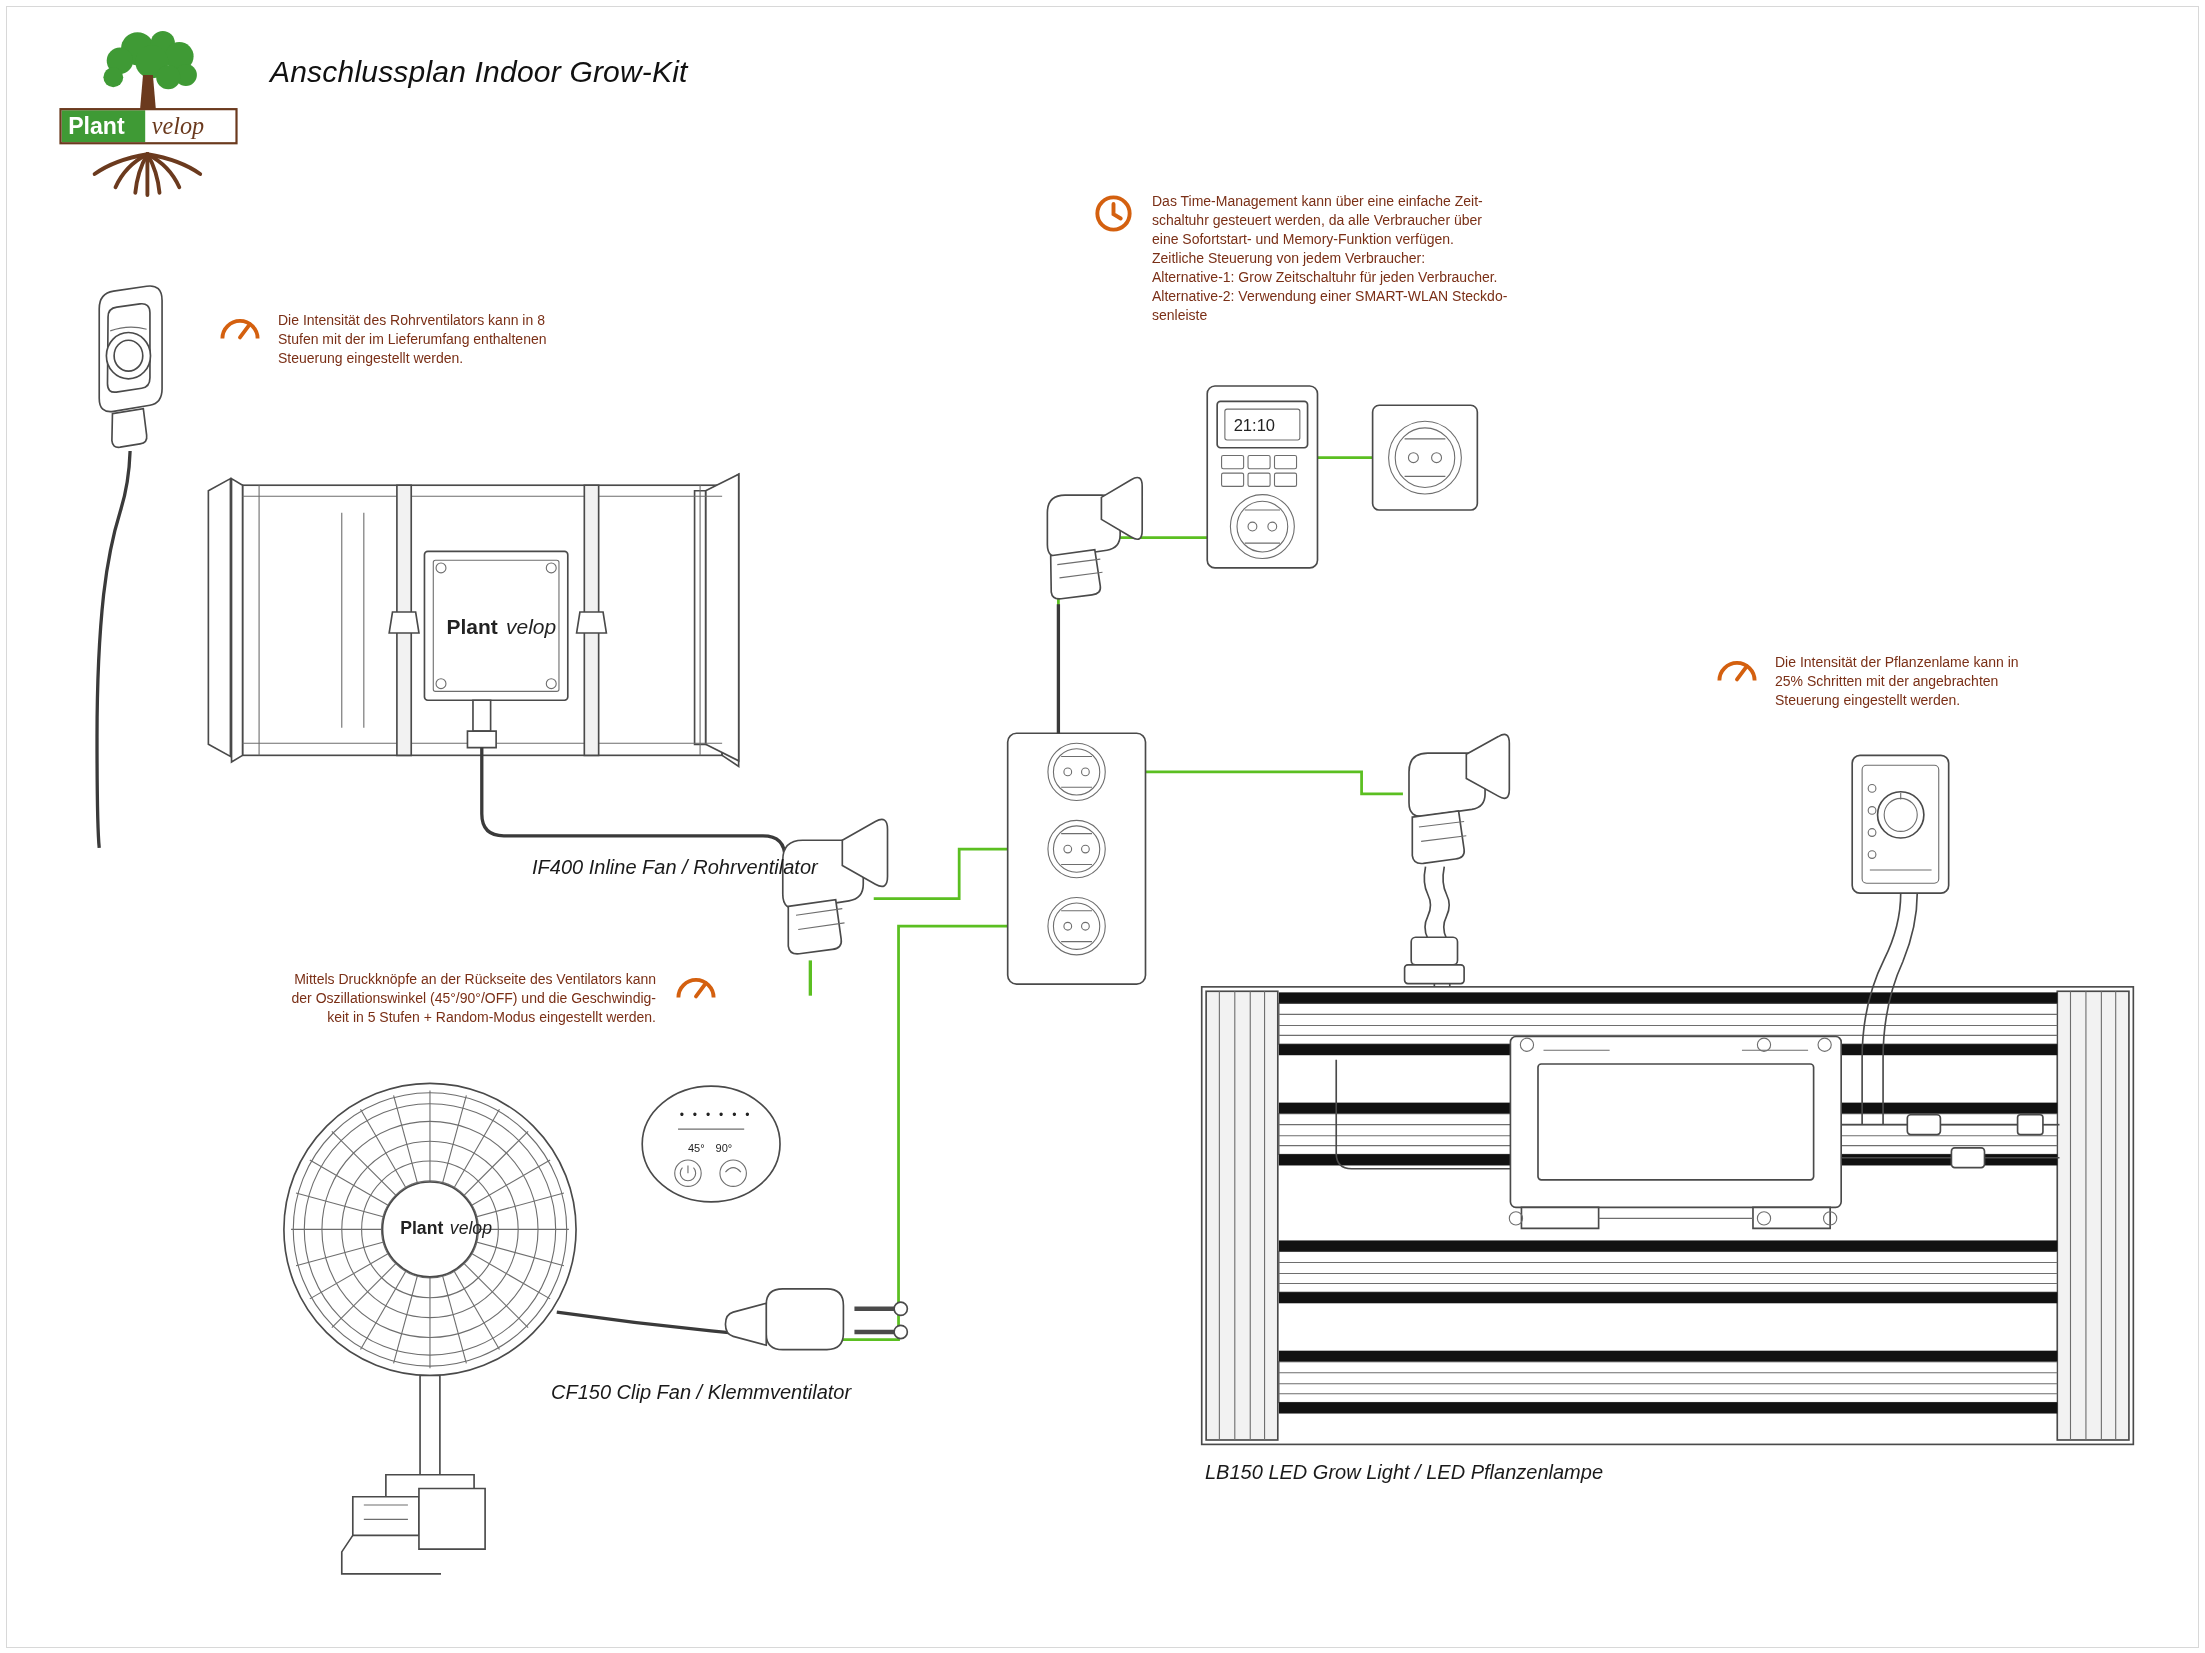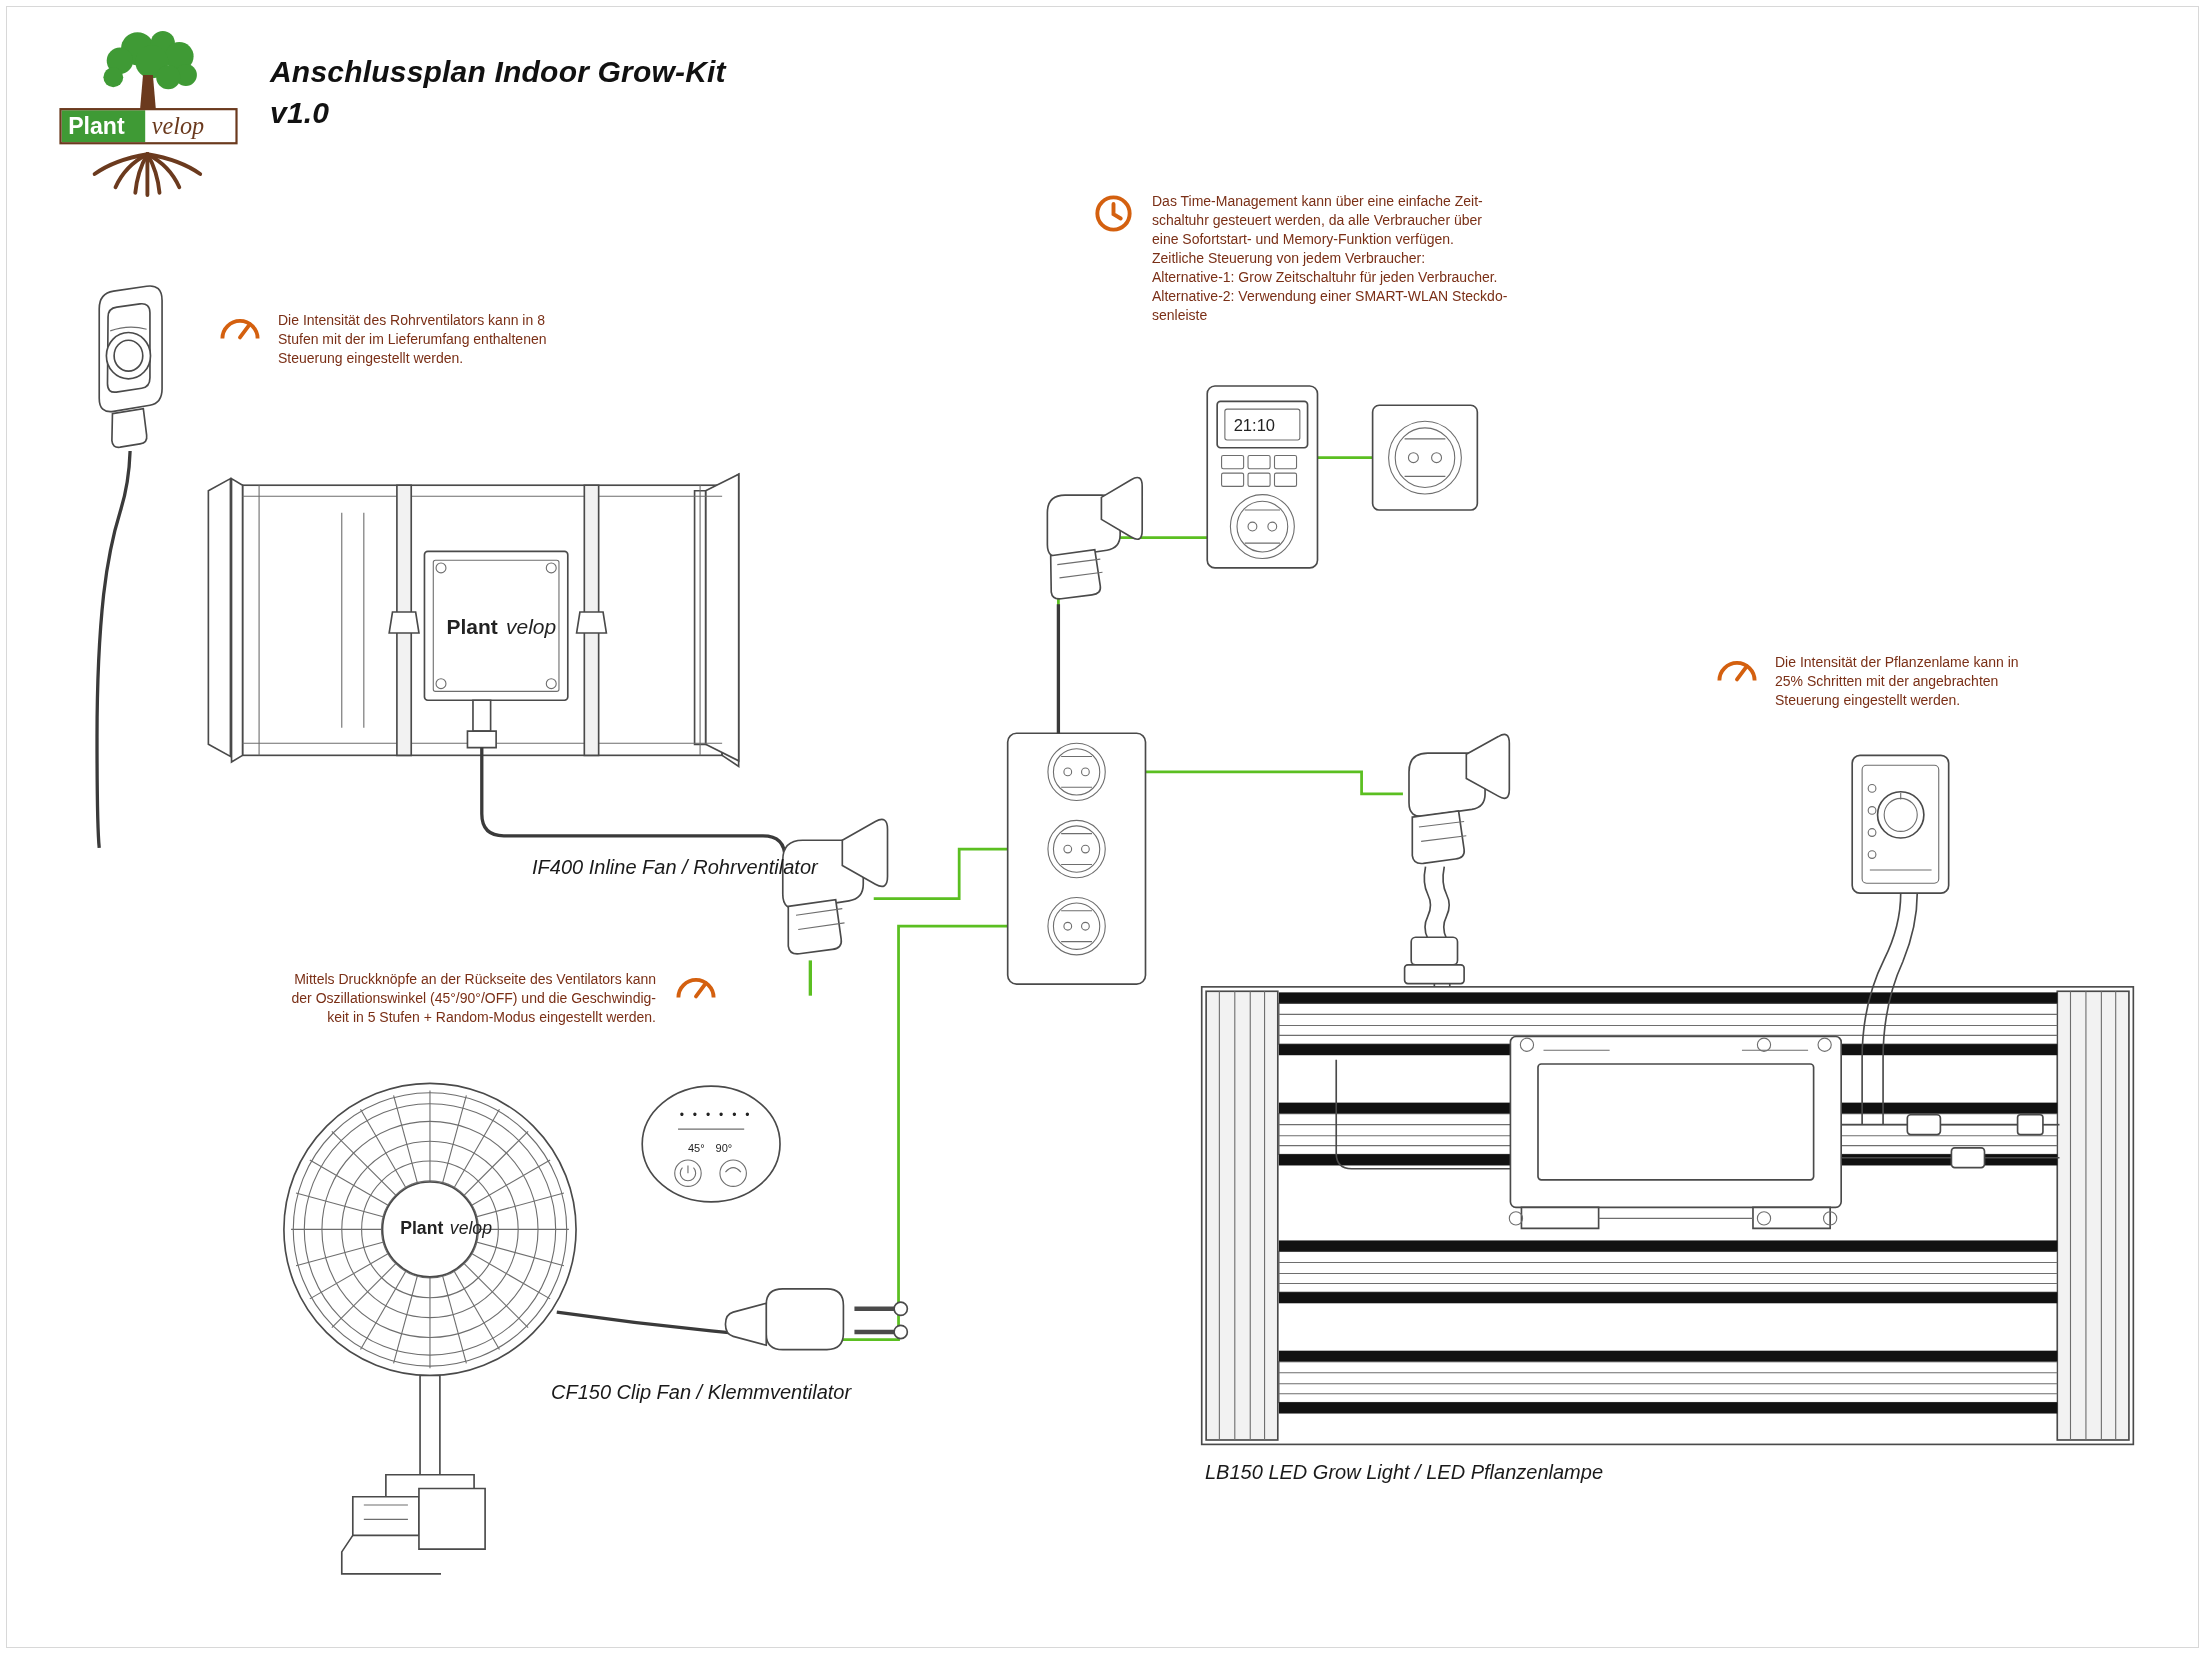--- a/index.html
+++ b/index.html
@@ -32,21 +32,21 @@
   #logo {
     position: absolute;
     left: 55px; top: 22px;
     width: 187px; height: 182px;
   }
   #title {
     position: absolute;
     left: 270px; top: 52px;
     font-size: 30px;
     font-style: italic;
-    font-weight: bold;
+    font-weight: normal;
     line-height: 1.35;
     letter-spacing: 0.2px;
     color: #111;
   }
   #title div { white-space: nowrap; }
 
   
   .note {
     position: absolute;
     font-size: 14px;
@@ -421,21 +421,20 @@
       <rect x="10" y="158" width="320" height="62" fill="#ffffff"></rect>
       <rect x="12" y="160" width="152" height="58" fill="#3f9a35"></rect>
       <text x="24" y="203" font-family="'Liberation Sans', sans-serif" font-size="42" font-weight="bold" fill="#ffffff">Plant</text>
       <text x="176" y="203" font-family="'Liberation Serif', serif" font-size="44" font-style="italic" fill="#6b3a1e">velop</text>
       <rect x="10" y="158" width="320" height="62" fill="none" stroke="#6b3a1e" stroke-width="4"></rect>
     </svg>
   </div>
 
   <div id="title">
     <div>Anschlussplan Indoor Grow-Kit</div>
-    <div>v1.0</div>
   </div>
 
   <div class="note-icon" style="left:218px; top:311px;">
     <svg width="44" height="33" viewBox="0 0 80 60">
       <path d="M8,50 a32,32 0 0,1 64,0" fill="none" stroke="#d4600f" stroke-width="7"></path>
       <path d="M40,48 L58,24" stroke="#d4600f" stroke-width="7" stroke-linecap="round"></path>
     </svg>
   </div>
   <div class="note" style="left:278px; top:311px;">
     <p>Die Intensität des Rohrventilators kann in 8</p>

